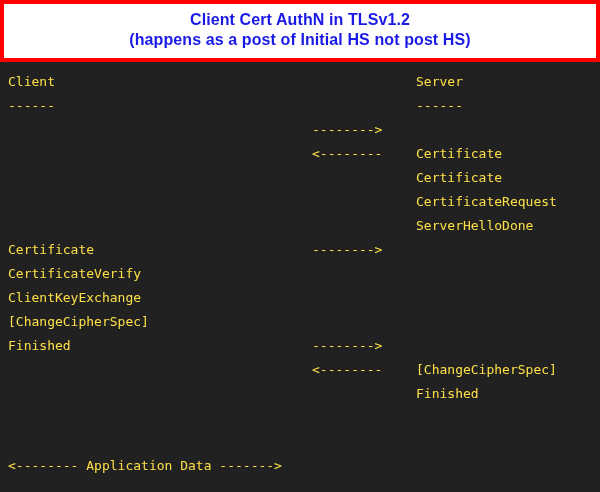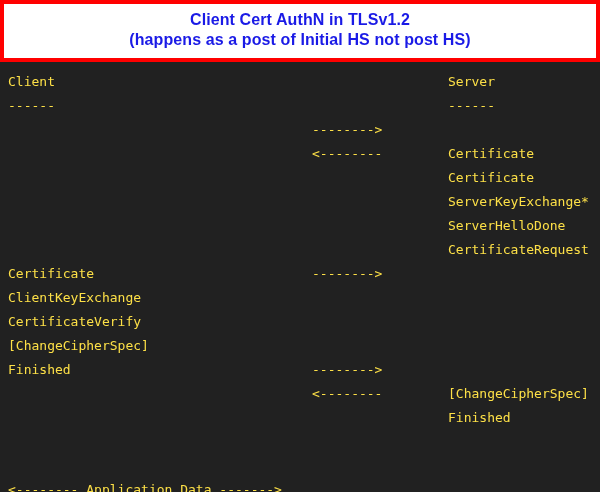--- a/index.html
+++ b/index.html
@@ -69,21 +69,21 @@
     left: 8px;
     top: 0;
   }
   .col-arrow {
     position: absolute;
     left: 312px;
     top: 0;
   }
   .col-server {
     position: absolute;
-    left: 448px;
+    left: 416px;
     top: 0;
     text-align: center;
   }
   .col-full {
     position: absolute;
     left: 8px;
     top: 0;
   }
 </style>
 </head>
@@ -96,26 +96,25 @@
     <div class="banner-line">(happens as a post of Initial HS not post HS)</div>
   </div>
 
   <div class="terminal">
     <div id="rows-host">
         <div class="row"><span class="col-client">Client</span><span class="col-arrow"></span><span class="col-server">Server</span></div>
         <div class="row"><span class="col-client">------</span><span class="col-arrow"></span><span class="col-server">------</span></div>
         <div class="row"><span class="col-arrow">--------&gt;</span><span class="col-server"></span></div>
         <div class="row"><span class="col-client"></span><span class="col-arrow">&lt;--------</span><span class="col-server">Certificate</span></div>
         <div class="row"><span class="col-client"></span><span class="col-arrow"></span><span class="col-server">Certificate</span></div>
-        <div class="row"><span class="col-client"></span><span class="col-arrow"></span><span class="col-server">ServerKeyExchange*</span></div>
+        <div class="row"><span class="col-client"></span><span class="col-arrow"></span><span class="col-server">CertificateRequest</span></div>
         <div class="row"><span class="col-client"></span><span class="col-arrow"></span><span class="col-server">ServerHelloDone</span></div>
-        <div class="row"><span class="col-client"></span><span class="col-arrow"></span><span class="col-server">CertificateRequest</span></div>
         <div class="row"><span class="col-client">Certificate</span><span class="col-arrow">--------&gt;</span><span class="col-server"></span></div>
+        <div class="row"><span class="col-client">CertificateVerify</span><span class="col-arrow"></span><span class="col-server"></span></div>
         <div class="row"><span class="col-client">ClientKeyExchange</span><span class="col-arrow"></span><span class="col-server"></span></div>
-        <div class="row"><span class="col-client">CertificateVerify</span><span class="col-arrow"></span><span class="col-server"></span></div>
         <div class="row"><span class="col-client">[ChangeCipherSpec]</span><span class="col-arrow"></span><span class="col-server"></span></div>
         <div class="row"><span class="col-client">Finished</span><span class="col-arrow">--------&gt;</span><span class="col-server"></span></div>
         <div class="row"><span class="col-client"></span><span class="col-arrow">&lt;--------</span><span class="col-server">[ChangeCipherSpec]</span></div>
         <div class="row"><span class="col-client"></span><span class="col-arrow"></span><span class="col-server">Finished</span></div>
         <div class="row"><span class="col-client"></span><span class="col-arrow"></span><span class="col-server"></span></div>
         <div class="row"><span class="col-client"></span><span class="col-arrow"></span><span class="col-server"></span></div>
       </div>
     <div id="footer-host">
         <div class="row"><span class="col-full">&lt;-------- Application Data -------&gt;</span></div>
       </div>

